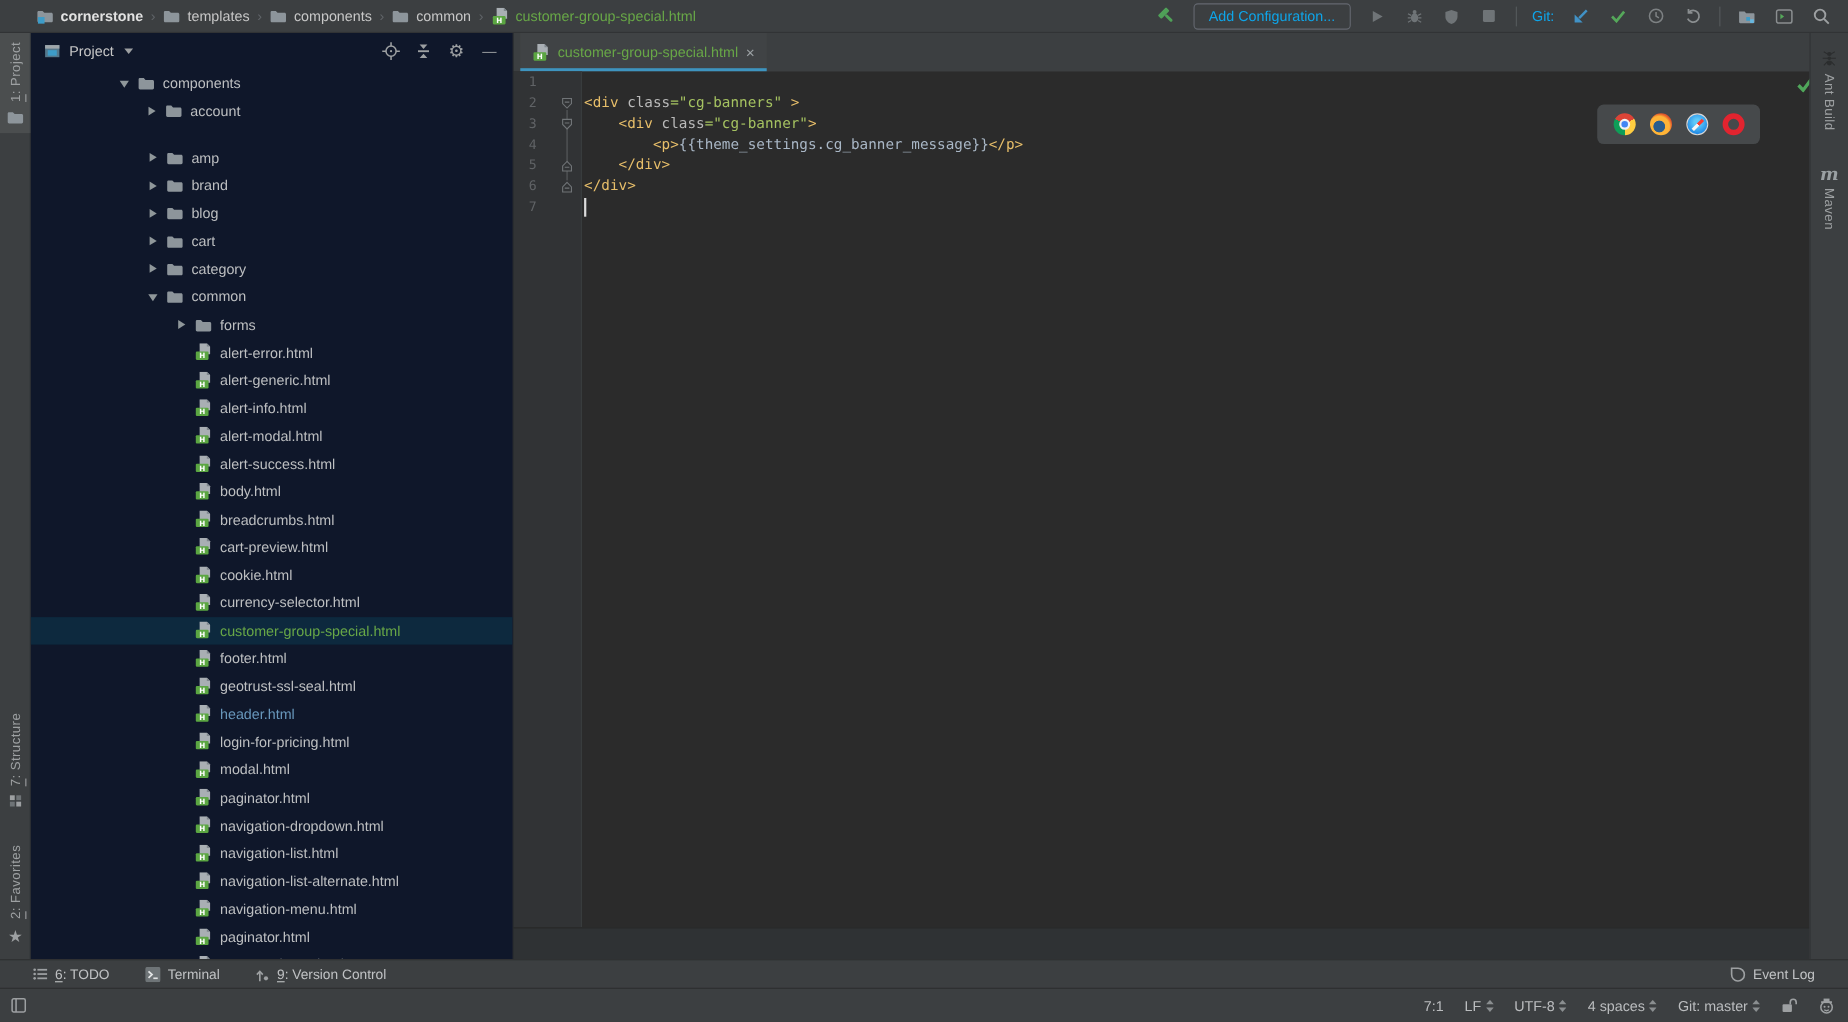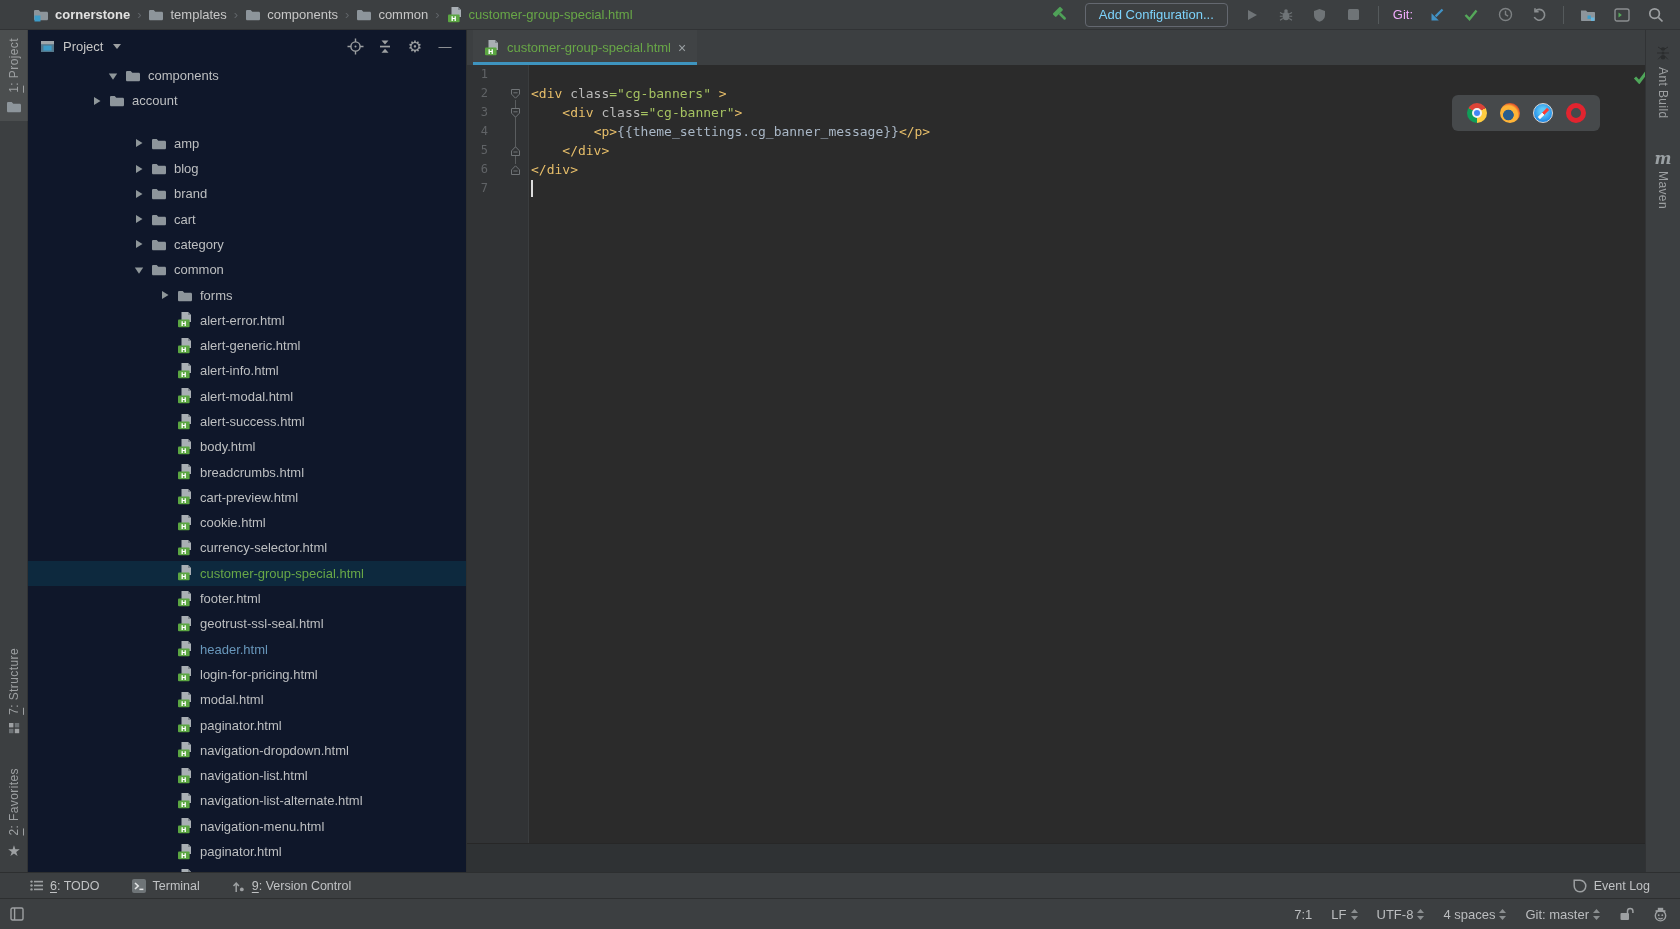--- a/index.html
+++ b/index.html
@@ -19,21 +19,21 @@
   #crumbs { display:flex; align-items:center; padding-left:30px; }
   .crumb { display:flex; align-items:center; gap:6px; padding:0 3px; }
   .crumb .lbl { color:#c7c7c7; white-space:nowrap; }
   .crumb.project .lbl { font-weight:bold; color:#e2e2e2; }
   .crumb.html-file .lbl { color:#68a747; }
   .crumb-sep { color:#606468; font-size:13px; padding:0 4px; }
 
   #toolbar { display:flex; align-items:center; gap:14px; padding-right:14px; }
   .tb-ic { display:flex; align-items:center; justify-content:center; width:20px; height:20px; }
   .tb-sep { width:1px; height:18px; background:#555a5c; }
-  #add-config-btn { border:1px solid #646870; border-radius:4px; color:#7dd3fc;
+  #add-config-btn { border:1px solid #646870; border-radius:4px; color:#0ea5e9;
     background:transparent; padding:3px 13px 4px; font-size:13px;
     font-family:"Liberation Sans","DejaVu Sans",sans-serif; cursor:default; }
 
   
   #left-stripe { left:0; top:30px; width:28px; height:842px; background:#3c3f41;
     border-right:1px solid #313335; }
   .stripe-item { display:flex; flex-direction:column; align-items:center; gap:7px;
     padding:8px 0; width:28px; color:#9da0a2; font-size:12px; }
   .stripe-item.active { background:rgba(255,255,255,.08); }
   .vtext-up { writing-mode:vertical-rl; transform:rotate(180deg); letter-spacing:.4px; white-space:nowrap; }
@@ -211,21 +211,21 @@
       <svg width="13" height="14">
           <path d="M6.5 1L12 3v4c0 3.5-2.5 5.8-5.5 6.8C3.5 12.8 1 10.5 1 7V3z" fill="#6f7477"></path>
         </svg>
     </span>
     <span class="tb-ic">
       <svg width="11" height="11">
           <rect width="11" height="11" rx="1.5" fill="#6f7477"></rect>
         </svg>
     </span>
     <span class="tb-sep"></span>
-    <span style="color:#f0abfc;">Git:</span>
+    <span style="color:#0ea5e9;">Git:</span>
     <span class="tb-ic">
       <svg width="14" height="14">
           <path d="M12.5 1.5L5.6 8.4" stroke="#4192c6" stroke-width="2.2"></path>
           <path d="M1.5 5.2v7.3h7.3z" fill="#4192c6"></path>
         </svg>
     </span>
     <span class="tb-ic">
       <svg width="14" height="12">
           <path d="M1.5 6l4 4.2L12.5 1.5" stroke="#55a85a" stroke-width="2.4" fill="none"></path>
         </svg>
@@ -331,21 +331,21 @@
             <path fill="#8f979a" d="M.8 2.5h8.4L5 8.8z"></path>
           </svg>
         </span>
         <span class="ticon">
           <svg width="16" height="13" viewBox="0 0 16 13">
             <path fill="#8d959b" d="M1 3.2C1 2.5 1.6 2 2.3 2h3.4l1.6 1.7h6.4c.7 0 1.3.6 1.3 1.3V11c0 .7-.6 1.3-1.3 1.3H2.3C1.6 12.3 1 11.7 1 11z"></path>
           </svg>
         </span>
         <span class="tlbl">components</span>
       </div>
-      <div class="trow" style="padding-left: 64px;">
+      <div class="trow" style="padding-left: 105px;">
         <span class="tarrow">
           <svg width="10" height="10">
             <path fill="#8f979a" d="M2 1l6.5 4L2 9z"></path>
           </svg>
         </span>
         <span class="ticon">
           <svg width="16" height="13" viewBox="0 0 16 13">
             <path fill="#8d959b" d="M1 3.2C1 2.5 1.6 2 2.3 2h3.4l1.6 1.7h6.4c.7 0 1.3.6 1.3 1.3V11c0 .7-.6 1.3-1.3 1.3H2.3C1.6 12.3 1 11.7 1 11z"></path>
           </svg>
         </span>
@@ -368,34 +368,34 @@
         <span class="tarrow">
           <svg width="10" height="10">
             <path fill="#8f979a" d="M2 1l6.5 4L2 9z"></path>
           </svg>
         </span>
         <span class="ticon">
           <svg width="16" height="13" viewBox="0 0 16 13">
             <path fill="#8d959b" d="M1 3.2C1 2.5 1.6 2 2.3 2h3.4l1.6 1.7h6.4c.7 0 1.3.6 1.3 1.3V11c0 .7-.6 1.3-1.3 1.3H2.3C1.6 12.3 1 11.7 1 11z"></path>
           </svg>
         </span>
-        <span class="tlbl">blog</span>
+        <span class="tlbl">brand</span>
       </div>
       <div class="trow" style="padding-left: 106px;">
         <span class="tarrow">
           <svg width="10" height="10">
             <path fill="#8f979a" d="M2 1l6.5 4L2 9z"></path>
           </svg>
         </span>
         <span class="ticon">
           <svg width="16" height="13" viewBox="0 0 16 13">
             <path fill="#8d959b" d="M1 3.2C1 2.5 1.6 2 2.3 2h3.4l1.6 1.7h6.4c.7 0 1.3.6 1.3 1.3V11c0 .7-.6 1.3-1.3 1.3H2.3C1.6 12.3 1 11.7 1 11z"></path>
           </svg>
         </span>
-        <span class="tlbl">brand</span>
+        <span class="tlbl">blog</span>
       </div>
       <div class="trow" style="padding-left: 106px;">
         <span class="tarrow">
           <svg width="10" height="10">
             <path fill="#8f979a" d="M2 1l6.5 4L2 9z"></path>
           </svg>
         </span>
         <span class="ticon">
           <svg width="16" height="13" viewBox="0 0 16 13">
             <path fill="#8d959b" d="M1 3.2C1 2.5 1.6 2 2.3 2h3.4l1.6 1.7h6.4c.7 0 1.3.6 1.3 1.3V11c0 .7-.6 1.3-1.3 1.3H2.3C1.6 12.3 1 11.7 1 11z"></path>

